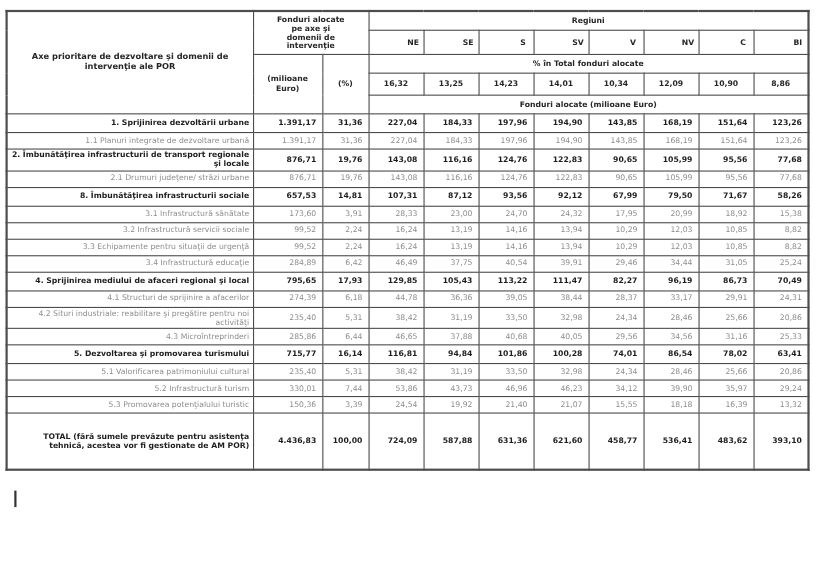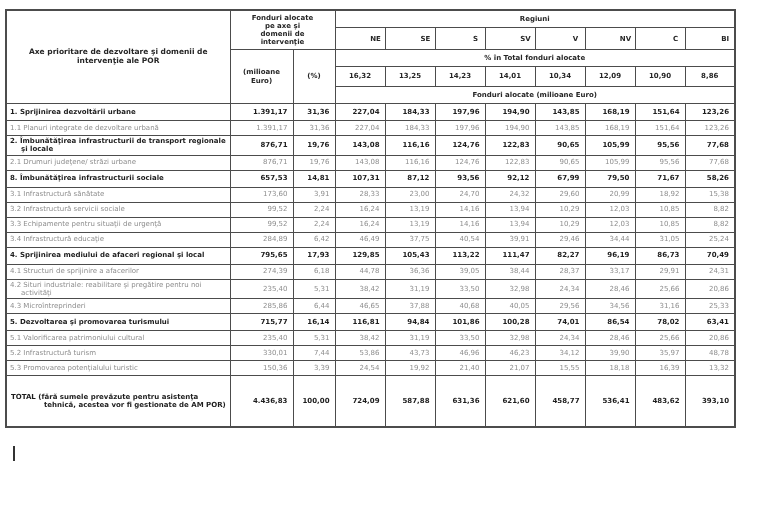--- a/index.html
+++ b/index.html
@@ -13,21 +13,21 @@
   table,th,td{border:1px solid #4c4c4c;}
   table{border-width:2px;}
   th,td{padding:1px 3px;font-size:7px;line-height:1.18;vertical-align:middle;}
   th{font-weight:bold;color:#262626;text-align:center;}
   th.axis-title{font-size:7.5px;padding:2px 20px;}
   th.band{height:14px;margin-top:24px;}
   th.code{height:18px;padding-left:34px;}
   th.pctval{height:17px;font-size:7px;}
   th.funds-head{height:34px;padding:2px 19px;}
   th.sub-mil{width:56px;}
-  td.c-label{text-align:left;padding-left:14px;text-indent:-11px;color:#8d8d8d;}
+  td.c-label{text-align:right;padding-left:14px;text-indent:-11px;color:#8d8d8d;}
   td.c-mil,td.c-pct,td.c-reg{text-align:right;padding-right:5px;color:#8d8d8d;}
   tr.b td{color:#1d1d1d;font-weight:bold;}
   tr td{height:12px;}
   tr.b td{height:14px;}
   tr.total td{height:48px;}
   tr.total td.c-label{padding-left:37px;text-indent:-33px;}
   .cursor{position:absolute;left:13px;top:446px;width:1.5px;height:15px;background:#333;}
 </style>
 </head>
 <body>
@@ -149,21 +149,21 @@
     <td class="c-reg">58,26</td>
   </tr>
         <tr>
     <td class="c-label">3.1  Infrastructură sănătate</td>
     <td class="c-mil">173,60</td>
     <td class="c-pct">3,91</td>
     <td class="c-reg">28,33</td>
     <td class="c-reg">23,00</td>
     <td class="c-reg">24,70</td>
     <td class="c-reg">24,32</td>
-    <td class="c-reg">29,60</td>
+    <td class="c-reg">17,95</td>
     <td class="c-reg">20,99</td>
     <td class="c-reg">18,92</td>
     <td class="c-reg">15,38</td>
   </tr>
         <tr>
     <td class="c-label">3.2  Infrastructură servicii sociale</td>
     <td class="c-mil">99,52</td>
     <td class="c-pct">2,24</td>
     <td class="c-reg">16,24</td>
     <td class="c-reg">13,19</td>
@@ -282,21 +282,21 @@
     <td class="c-label">5.2  Infrastructură turism</td>
     <td class="c-mil">330,01</td>
     <td class="c-pct">7,44</td>
     <td class="c-reg">53,86</td>
     <td class="c-reg">43,73</td>
     <td class="c-reg">46,96</td>
     <td class="c-reg">46,23</td>
     <td class="c-reg">34,12</td>
     <td class="c-reg">39,90</td>
     <td class="c-reg">35,97</td>
-    <td class="c-reg">48,78</td>
+    <td class="c-reg">29,24</td>
   </tr>
         <tr>
     <td class="c-label">5.3  Promovarea potenţialului turistic</td>
     <td class="c-mil">150,36</td>
     <td class="c-pct">3,39</td>
     <td class="c-reg">24,54</td>
     <td class="c-reg">19,92</td>
     <td class="c-reg">21,40</td>
     <td class="c-reg">21,07</td>
     <td class="c-reg">15,55</td>

